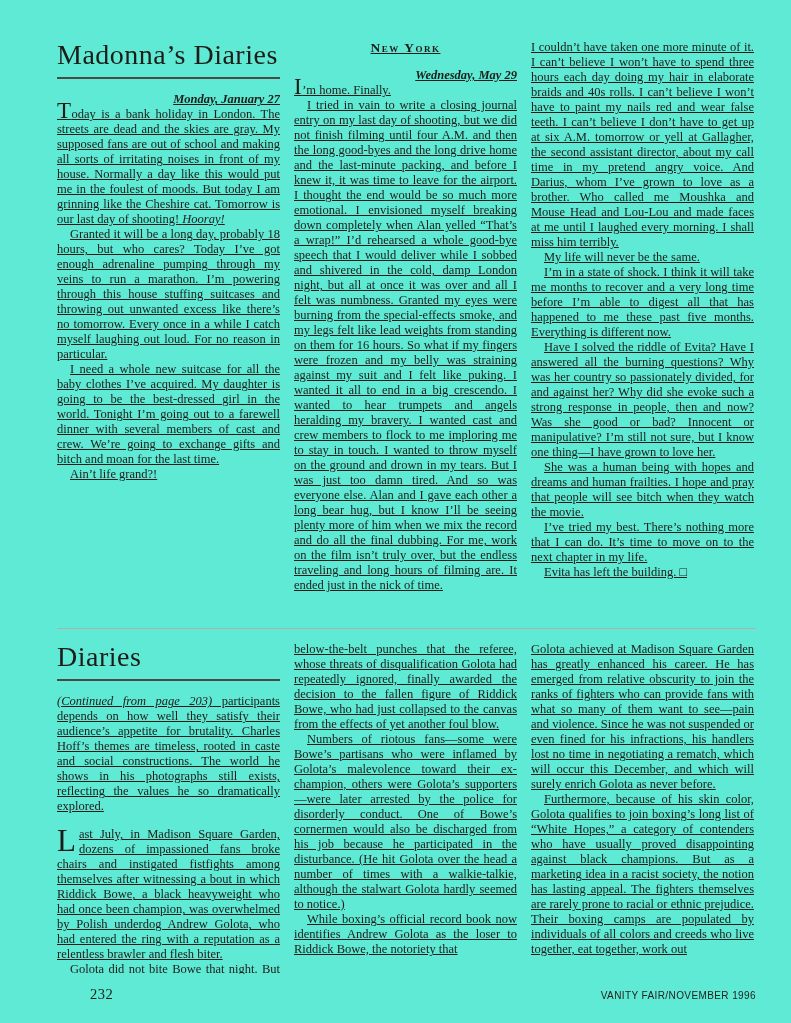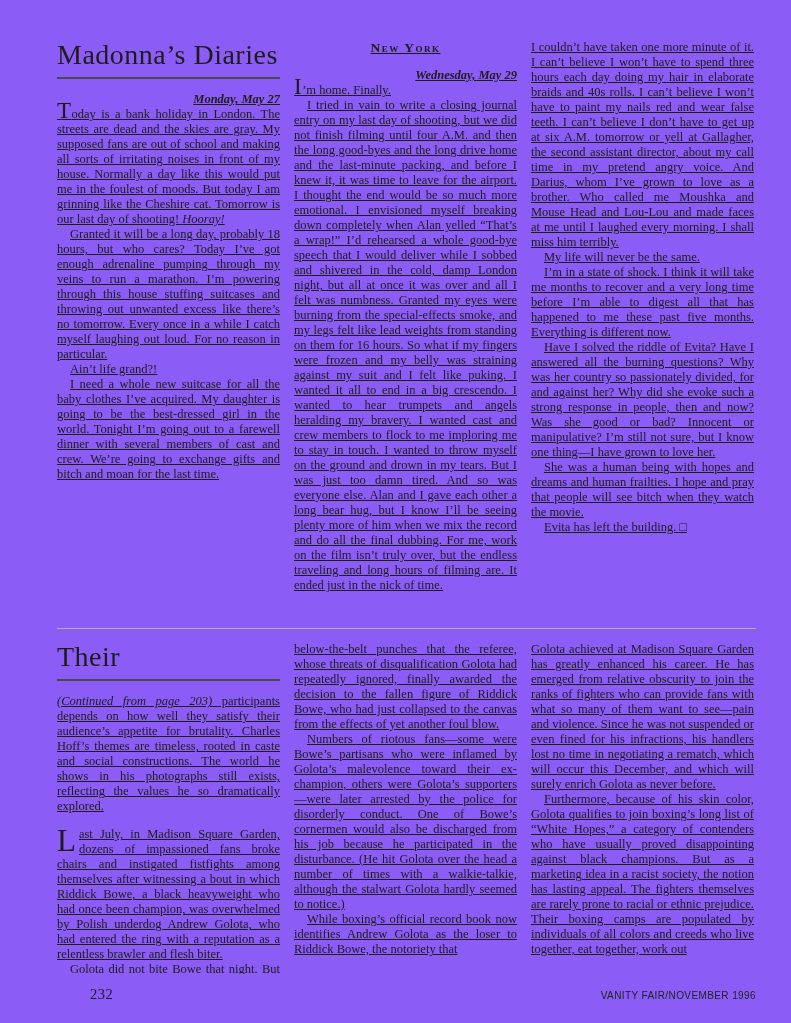--- a/index.html
+++ b/index.html
@@ -1,20 +1,20 @@
 <!DOCTYPE html>
 <html lang="en"><head>
 <meta charset="utf-8">
 <style>
   html,body{margin:0;padding:0;background:#e8e6e0;}
   .page{
     position:relative;
     width:791px;height:1023px;
     margin:0 auto;
-    background:#8b5cf6;
+    background:#5eead4;
     box-sizing:border-box;
     padding:40px 35px 0 57px;
     font-family:"Liberation Serif", serif;
     color:#1e1c19;
     overflow:hidden;
   }
   .cols{display:flex;gap:14px;}
   .col{flex:0 0 223px;width:223px;overflow:hidden;}
   .madonna .cols{height:574px;}
   .boxing .cols{height:332px;}
@@ -73,53 +73,54 @@
 <body>
 
 <div class="page">
 
   <section class="article madonna">
     <div class="cols">
 
       <div class="col">
         <h1 class="headline">Madonna’s Diaries</h1>
         <div class="headline-rule"></div>
-        <p class="dateline">Monday, May 27</p>
+        <p class="dateline">Monday, January 27</p>
         <p class="flush"><span class="rcap">T</span><span>oday is a bank holiday in London. The streets are dead and the skies are gray. My supposed fans are out of school and making all sorts of irritating noises in front of my house. Normally a day like this would put me in the foulest of moods. But today I am grinning like the Cheshire cat. Tomorrow is our last day of shooting! </span><em>Hooray!</em></p>
         <p class="ind">Granted it will be a long day, probably 18 hours, but who cares? Today I’ve got enough adrenaline pumping through my veins to run a marathon. I’m powering through this house stuffing suitcases and throwing out unwanted excess like there’s no tomorrow. Every once in a while I catch myself laughing out loud. For no reason in particular.</p>
+        <p class="ind">I need a whole new suitcase for all the baby clothes I’ve acquired. My daughter is going to be the best-dressed girl in the world. Tonight I’m going out to a farewell dinner with several members of cast and crew. We’re going to exchange gifts and bitch and moan for the last time.</p>
         <p class="ind">Ain’t life grand?!</p>
-        <p class="ind">I need a whole new suitcase for all the baby clothes I’ve acquired. My daughter is going to be the best-dressed girl in the world. Tonight I’m going out to a farewell dinner with several members of cast and crew. We’re going to exchange gifts and bitch and moan for the last time.</p>
       </div>
 
       <div class="col">
         <p class="city">New York</p>
         <p class="dateline tight">Wednesday, May 29</p>
         <p class="flush"><span class="rcap">I</span><span>’m home. Finally.</span></p>
         <p class="ind">I tried in vain to write a closing journal entry on my last day of shooting, but we did not finish filming until four A.M. and then the long good-byes and the long drive home and the last-minute packing, and before I knew it, it was time to leave for the airport. I thought the end would be so much more emotional. I envisioned myself breaking down completely when Alan yelled “That’s a wrap!” I’d rehearsed a whole good-bye speech that I would deliver while I sobbed and shivered in the cold, damp London night, but all at once it was over and all I felt was numbness. Granted my eyes were burning from the special-effects smoke, and my legs felt like lead weights from standing on them for 16 hours. So what if my fingers were frozen and my belly was straining against my suit and I felt like puking. I wanted it all to end in a big crescendo. I wanted to hear trumpets and angels heralding my bravery. I wanted cast and crew members to flock to me imploring me to stay in touch. I wanted to throw myself on the ground and drown in my tears. But I was just too damn tired. And so was everyone else. Alan and I gave each other a long bear hug, but I know I’ll be seeing plenty more of him when we mix the record and do all the final dubbing. For me, work on the film isn’t truly over, but the endless traveling and long hours of filming are. It ended just in the nick of time.</p>
       </div>
 
       <div class="col">
         <p class="flush">I couldn’t have taken one more minute of it. I can’t believe I won’t have to spend three hours each day doing my hair in elaborate braids and 40s rolls. I can’t believe I won’t have to paint my nails red and wear false teeth. I can’t believe I don’t have to get up at six A.M. tomorrow or yell at Gallagher, the second assistant director, about my call time in my pretend angry voice. And Darius, whom I’ve grown to love as a brother. Who called me Moushka and Mouse Head and Lou-Lou and made faces at me until I laughed every morning. I shall miss him terribly.</p>
         <p class="ind">My life will never be the same.</p>
         <p class="ind">I’m in a state of shock. I think it will take me months to recover and a very long time before I’m able to digest all that has happened to me these past five months. Everything is different now.</p>
         <p class="ind">Have I solved the riddle of Evita? Have I answered all the burning questions? Why was her country so passionately divided, for and against her? Why did she evoke such a strong response in people, then and now? Was she good or bad? Innocent or manipulative? I’m still not sure, but I know one thing—I have grown to love her.</p>
         <p class="ind">She was a human being with hopes and dreams and human frailties. I hope and pray that people will see bitch when they watch the movie.</p>
+        <p class="ind">I’ve tried my best. There’s nothing more that I can do. It’s time to move on to the next chapter in my life.</p>
         <p class="ind">Evita has left the building. □</p>
       </div>
 
     </div>
   </section>
 
   <div class="section-divider"></div>
 
   <section class="article boxing">
     <div class="cols">
 
       <div class="col">
-        <h1 class="headline">Their</h1>
+        <h1 class="headline">Diaries</h1>
         <div class="headline-rule"></div>
         <p class="flush"><em class="cont-italic">(Continued from page 203)</em><span> participants depends on how well they satisfy their audience’s appetite for brutality. Charles Hoff’s themes are timeless, rooted in caste and social constructions. The world he shows in his photographs still exists, reflecting the values he so dramatically explored.</span></p>
         <p class="flush dropgap"><span class="dcap">L</span><span>ast July, in Madison Square Garden, dozens of impassioned fans broke chairs and instigated fistfights among themselves after witnessing a bout in which Riddick Bowe, a black heavyweight who had once been champion, was overwhelmed by Polish underdog Andrew Golota, who had entered the ring with a reputation as a relentless brawler and flesh biter.</span></p>
         <p class="ind">Golota did not bite Bowe that night. But he did double him over with so many</p>
       </div>
 
       <div class="col">
         <p class="flush">below-the-belt punches that the referee, whose threats of disqualification Golota had repeatedly ignored, finally awarded the decision to the fallen figure of Riddick Bowe, who had just collapsed to the canvas from the effects of yet another foul blow.</p>
         <p class="ind">Numbers of riotous fans—some were Bowe’s partisans who were inflamed by Golota’s malevolence toward their ex-champion, others were Golota’s supporters—were later arrested by the police for disorderly conduct. One of Bowe’s cornermen would also be discharged from his job because he participated in the disturbance. (He hit Golota over the head a number of times with a walkie-talkie, although the stalwart Golota hardly seemed to notice.)</p>
         <p class="ind">While boxing’s official record book now identifies Andrew Golota as the loser to Riddick Bowe, the notoriety that</p>

